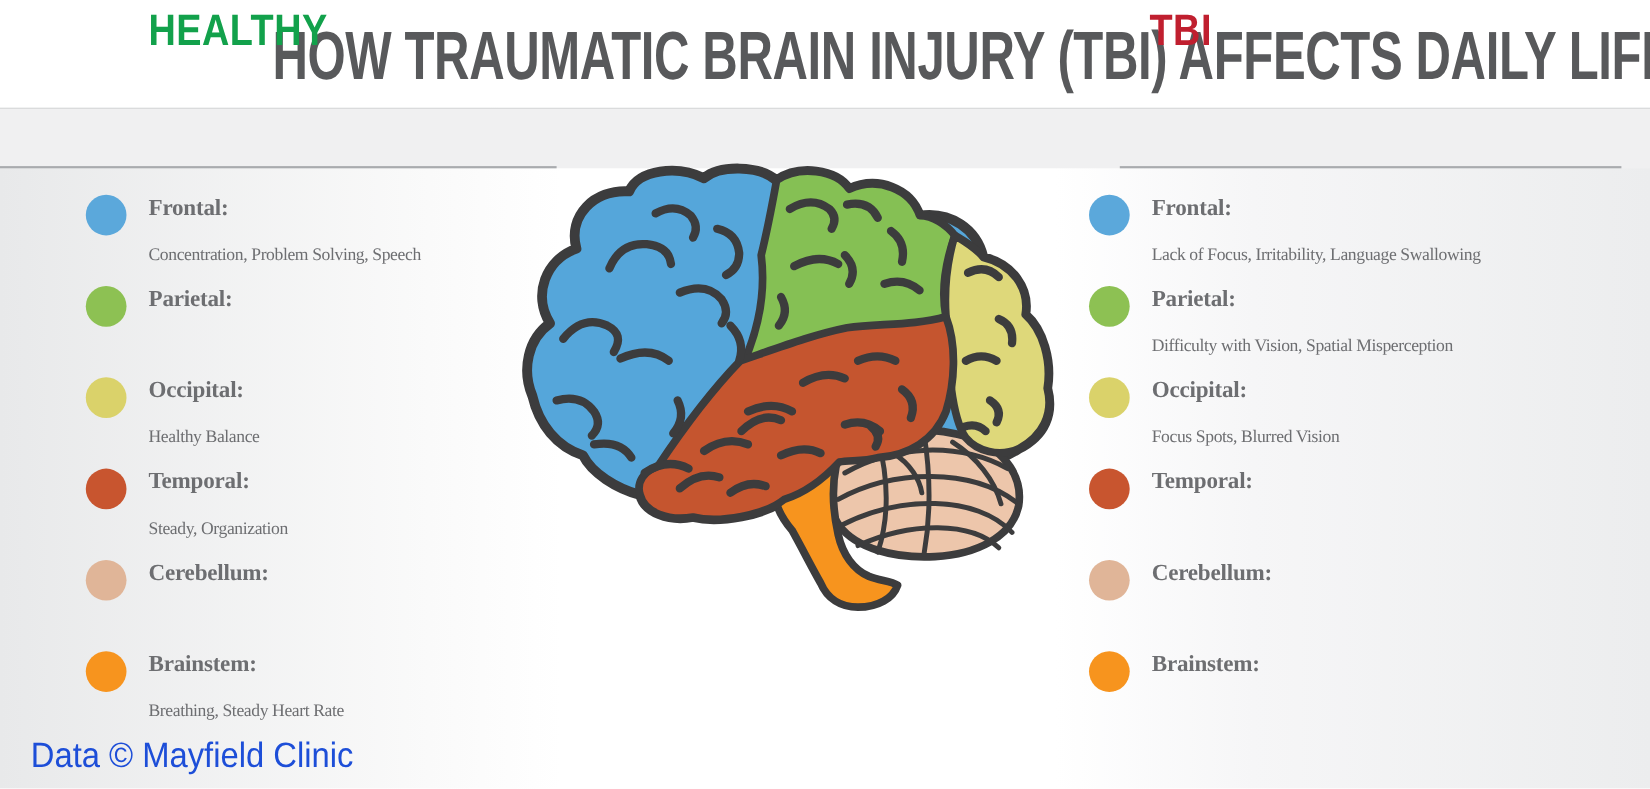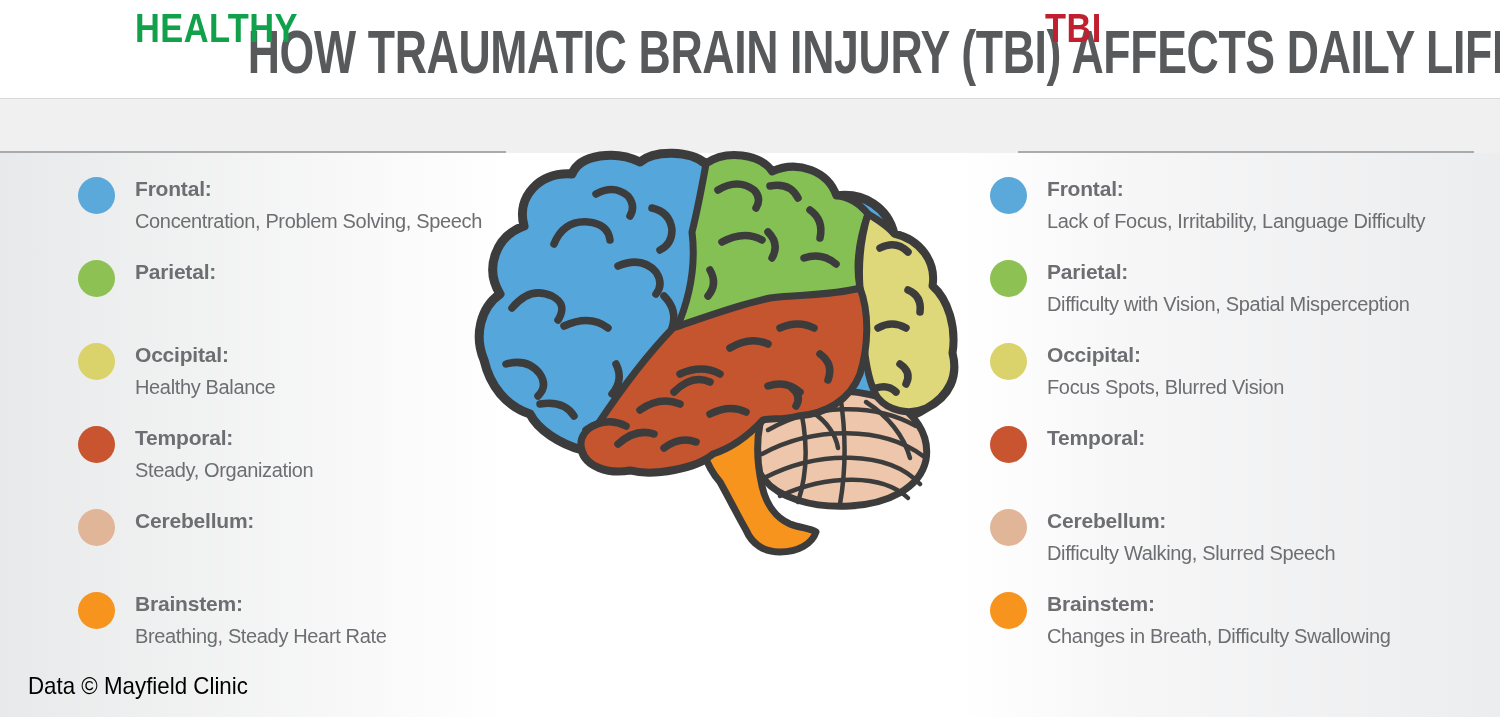--- a/index.html
+++ b/index.html
@@ -16,37 +16,37 @@
   .band{position:absolute;left:0;top:98px;width:1500px;height:54px;background:#f0f0f1;
     border-top:1px solid #d8d9da;}
   .col-header{position:absolute;top:8px;font-size:40px;line-height:40px;font-weight:800;
     letter-spacing:0.5px;transform:scaleX(0.86);transform-origin:left center;white-space:nowrap;}
   .hdr-healthy{left:135px;}
   .hdr-tbi{left:1045px;}
   .rule{position:absolute;top:151px;height:2px;background:#a9abae;}
   .rule-left{left:0;width:506px;}
   .rule-right{left:1018px;width:456px;}
 
-  .legend{position:absolute;top:176px;}
+  .legend{position:absolute;top:176px;font-family:Liberation Serif, serif;}
   .legend-left{left:78px;width:440px;}
   .legend-right{left:990px;width:505px;}
   .item{display:flex;align-items:flex-start;margin-bottom:32px;height:51px;}
   .dot{width:37px;height:37px;border-radius:50%;margin-right:20px;flex-shrink:0;margin-top:1px;}
   .item-text{color:#6d6e71;}
   .region{font-size:21px;line-height:25px;font-weight:700;letter-spacing:-0.2px;white-space:nowrap;}
-  .desc{font-size:20px;line-height:25px;margin-top:8px;letter-spacing:-0.35px;white-space:nowrap;}
+  .desc{font-size:16px;line-height:25px;margin-top:18px;letter-spacing:-0.35px;white-space:nowrap;}
 
   .brain-svg{position:absolute;left:468px;top:148px;width:500px;height:425px;}
   .ol{stroke:#3c3c3d;stroke-linejoin:round;stroke-linecap:round;}
   .sw9{stroke-width:9px;}
   .sw7{stroke-width:7px;}
   .gyri{fill:none;stroke:#3c3c3d;stroke-width:7.5px;stroke-linecap:round;stroke-linejoin:round;}
   .folia{fill:none;stroke:#3c3c3d;stroke-width:4.5px;stroke-linecap:round;}
 
-  .footer{position:absolute;left:28px;top:672px;font-size:24px;line-height:28px;color:#000000;}
+  .footer{position:absolute;left:28px;top:672px;font-size:32px;line-height:28px;color:#1d4ed8;}
   .footer span{display:inline-block;transform:scaleX(0.93);transform-origin:left center;white-space:nowrap;}
 </style>
 </head>
 <body>
 
 <div class="stage">
   <div class="bg-grad"></div>
 
   <div class="title-wrap">
     <div class="title">HOW TRAUMATIC BRAIN INJURY (TBI) AFFECTS DAILY LIFE</div>
@@ -99,21 +99,21 @@
         <div class="desc">Breathing, Steady Heart Rate</div>
       </div>
     </div>
   </div>
 
   <div class="legend legend-right">
     <div class="item">
       <div class="dot" style="background-color: rgb(91, 168, 219);"></div>
       <div class="item-text">
         <div class="region">Frontal:</div>
-        <div class="desc">Lack of Focus, Irritability, Language Difficulty</div>
+        <div class="desc">Lack of Focus, Irritability, Language Swallowing</div>
       </div>
     </div>
     <div class="item">
       <div class="dot" style="background-color: rgb(141, 193, 83);"></div>
       <div class="item-text">
         <div class="region">Parietal:</div>
         <div class="desc">Difficulty with Vision, Spatial Misperception</div>
       </div>
     </div>
     <div class="item">
@@ -126,28 +126,26 @@
     <div class="item">
       <div class="dot" style="background-color: rgb(200, 85, 47);"></div>
       <div class="item-text">
         <div class="region">Temporal:</div>
       </div>
     </div>
     <div class="item">
       <div class="dot" style="background-color: rgb(224, 181, 152);"></div>
       <div class="item-text">
         <div class="region">Cerebellum:</div>
-        <div class="desc">Difficulty Walking, Slurred Speech</div>
       </div>
     </div>
     <div class="item">
       <div class="dot" style="background-color: rgb(247, 148, 30);"></div>
       <div class="item-text">
         <div class="region">Brainstem:</div>
-        <div class="desc">Changes in Breath, Difficulty Swallowing</div>
       </div>
     </div>
   </div>
 
   <svg class="brain-svg" viewBox="0 0 500 425">
 
     <path class="ol sw9" d="M16,212 C6,188 12,160 32,146 C16,120 28,88 56,78 C48,48 72,24 104,26
          C112,6 148,2 172,14 C186,2 222,2 238,16 C258,2 292,6 304,24
          C330,12 360,24 368,48 C396,44 420,60 426,86 C452,92 468,114 464,138
          C480,152 488,180 484,205 C490,228 482,248 458,260

